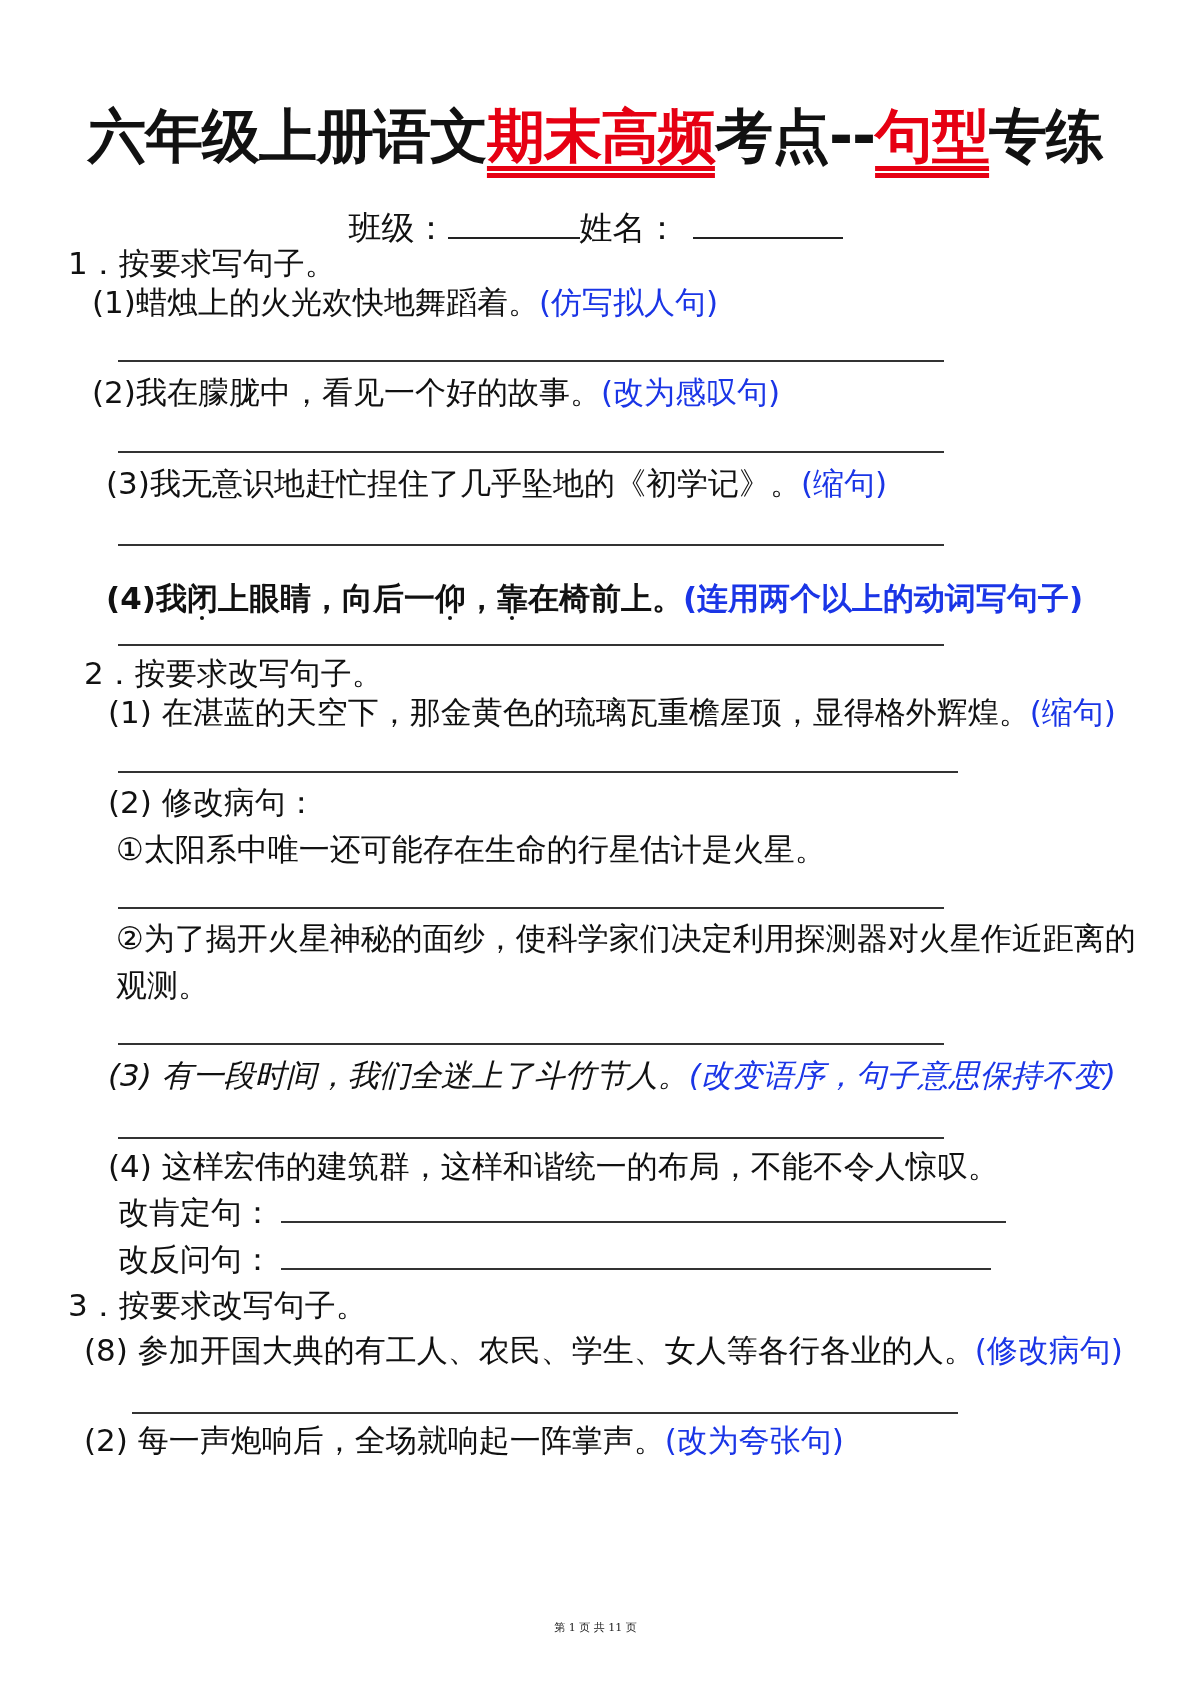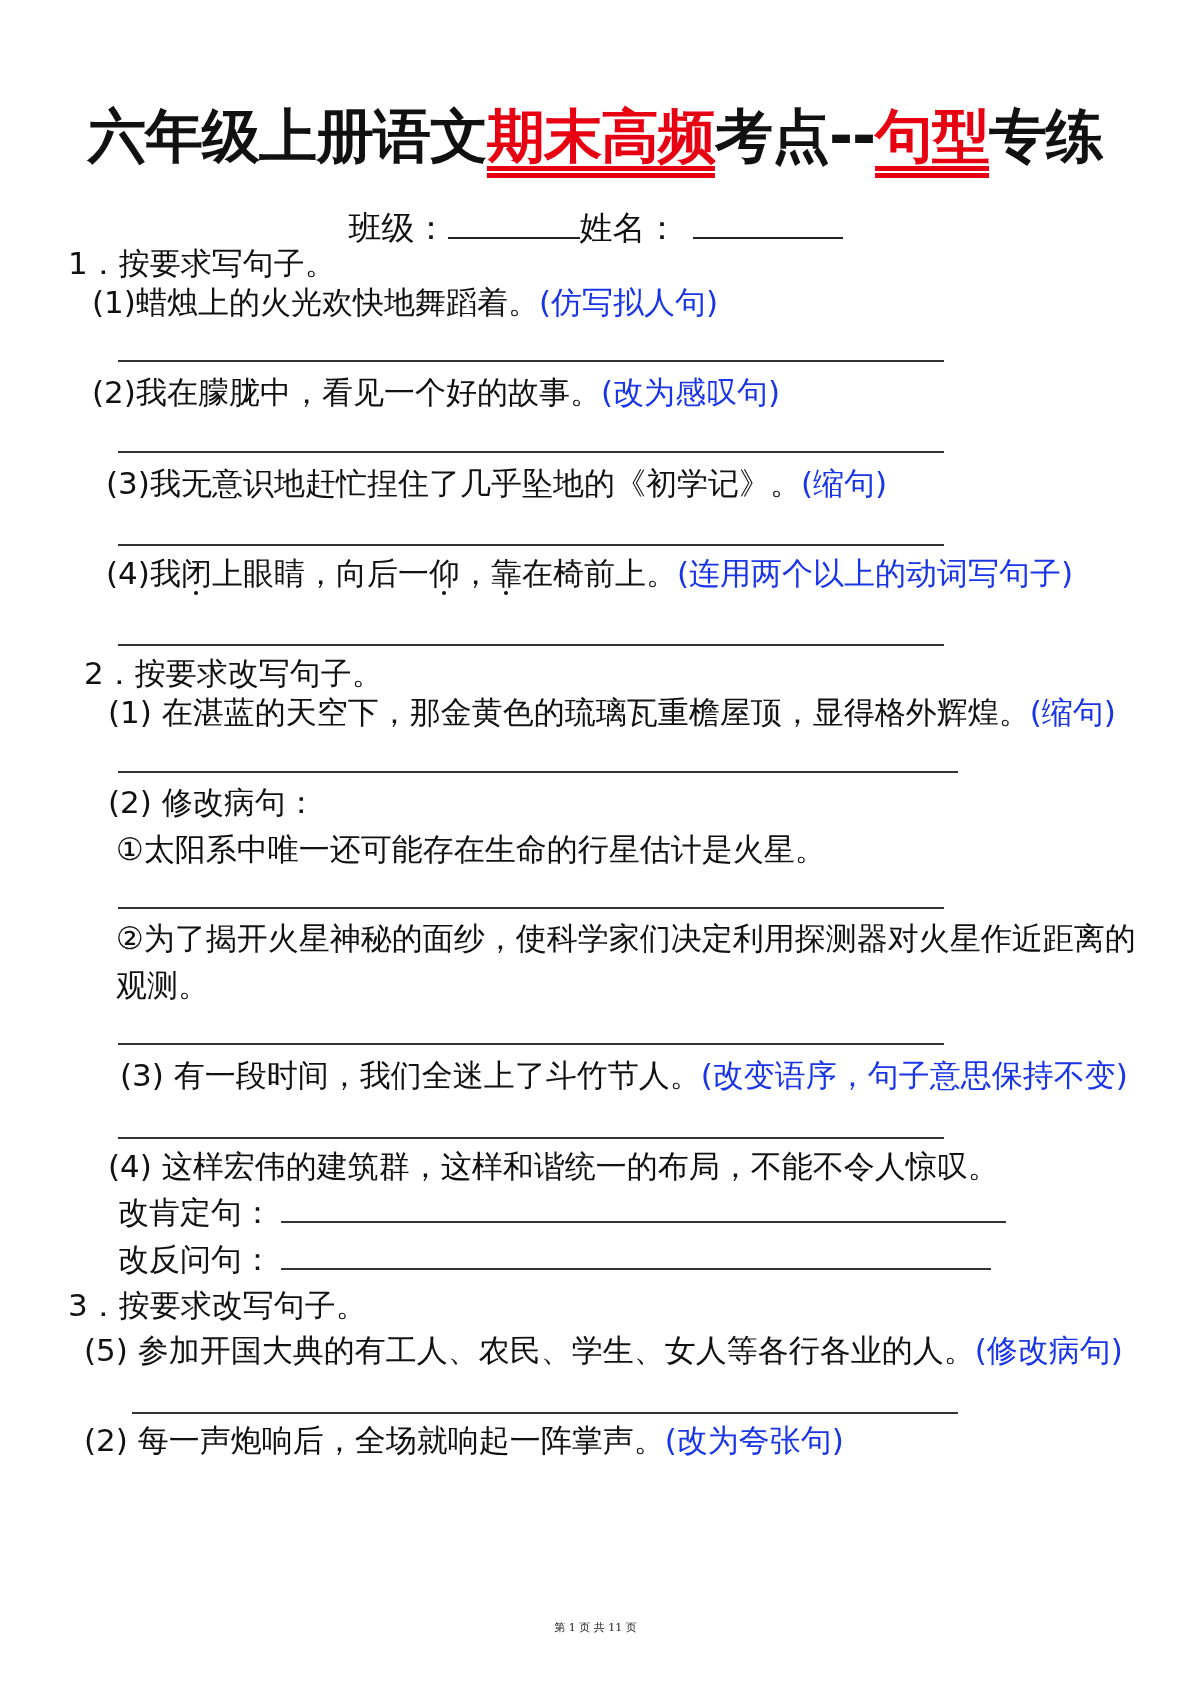--- a/index.html
+++ b/index.html
@@ -45,56 +45,56 @@
 <div class="abs txt" style="left:92px; top:372px;">
   <span>(2)我在朦胧中，看见一个好的故事。</span><span class="hint">(改为感叹句)</span>
 </div>
 <div class="line" style="left:118px; top:451px; width:826px;"></div>
 
 <div class="abs txt" style="left:106px; top:463px;">
   <span>(3)我无意识地赶忙捏住了几乎坠地的《初学记》。</span><span class="hint">(缩句)</span>
 </div>
 <div class="line" style="left:118px; top:544px; width:826px;"></div>
 
-<div class="abs txt" style="left:106px; top:553px;">
+<div class="abs txt" style="left:106px; top:578px;font-weight:bold;">
   <span>(4)我</span><span class="dot">闭</span><span>上眼睛，向后一</span><span class="dot">仰</span><span>，</span><span class="dot">靠</span><span>在椅前上。</span><span class="hint">(连用两个以上的动词写句子)</span>
 </div>
 <div class="line" style="left:118px; top:644px; width:826px;"></div>
 
 <div class="abs txt" style="left:84px; top:653px;">2．按要求改写句子。</div>
 
 <div class="abs txt" style="left:108px; top:692px;">
   <span>(1) 在湛蓝的天空下，那金黄色的琉璃瓦重檐屋顶，显得格外辉煌。</span><span class="hint">(缩句)</span>
 </div>
 <div class="line" style="left:118px; top:771px; width:840px;"></div>
 
 <div class="abs txt" style="left:108px; top:782px;">(2) 修改病句：</div>
 <div class="abs txt" style="left:116px; top:829px;">①太阳系中唯一还可能存在生命的行星估计是火星。</div>
 <div class="line" style="left:118px; top:907px; width:826px;"></div>
 <div class="abs txt" style="left:116px; top:918px;">②为了揭开火星神秘的面纱，使科学家们决定利用探测器对火星作近距离的</div>
 <div class="abs txt" style="left:116px; top:965px;">观测。</div>
 <div class="line" style="left:118px; top:1043px; width:826px;"></div>
 
-<div class="abs txt" style="left:120px; top:1055px;">
+<div class="abs txt" style="left:108px; top:1055px;font-style:italic;">
   <span>(3) 有一段时间，我们全迷上了斗竹节人。</span><span class="hint">(改变语序，句子意思保持不变)</span>
 </div>
 <div class="line" style="left:118px; top:1137px; width:826px;"></div>
 
 <div class="abs txt" style="left:108px; top:1146px;">(4) 这样宏伟的建筑群，这样和谐统一的布局，不能不令人惊叹。</div>
 <div class="abs txt" style="left:118px; top:1192px;">
   <span>改肯定句：</span><span class="inline-blank" style="width:725px; margin-left:8px"></span>
 </div>
 <div class="abs txt" style="left:118px; top:1239px;">
   <span>改反问句：</span><span class="inline-blank" style="width:710px; margin-left:8px"></span>
 </div>
 
 <div class="abs txt" style="left:68px; top:1285px;">3．按要求改写句子。</div>
 
 <div class="abs txt" style="left:84px; top:1330px;">
-  <span>(5) 参加开国大典的有工人、农民、学生、女人等各行各业的人。</span><span class="hint">(修改病句)</span>
+  <span>(8) 参加开国大典的有工人、农民、学生、女人等各行各业的人。</span><span class="hint">(修改病句)</span>
 </div>
 <div class="line" style="left:132px; top:1412px; width:826px;"></div>
 
 <div class="abs txt" style="left:84px; top:1420px;">
   <span>(2) 每一声炮响后，全场就响起一阵掌声。</span><span class="hint">(改为夸张句)</span>
 </div>
 
 <div class="abs footer">第 1 页 共 11 页</div>
 
 </body></html>

